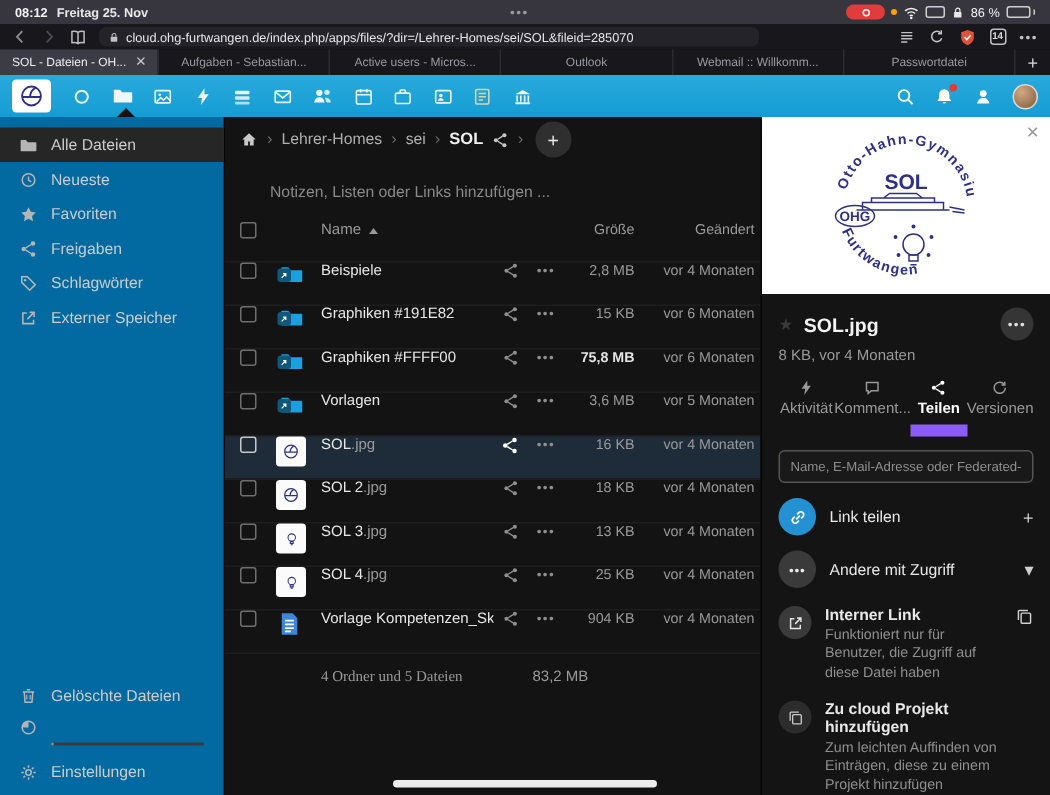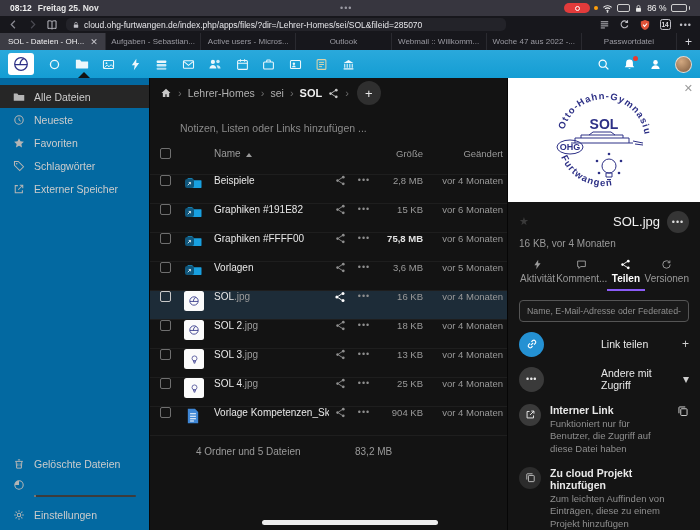--- a/index.html
+++ b/index.html
@@ -100,46 +100,46 @@
   .col-dots{flex:0 0 26px;color:#8f8f8f;font-size:9px;letter-spacing:1px;text-align:center;}
   .col-size{flex:0 0 50px;text-align:right;color:#9a9a9a;font-size:9.5px;padding-right:4px;}
   .col-size.bold{color:#e2e2e2;font-weight:bold;}
   .col-mod{flex:0 0 76px;text-align:right;color:#9a9a9a;font-size:9.5px;}
   .sort-tri{width:0;height:0;border-left:3.5px solid transparent;border-right:3.5px solid transparent;border-bottom:4.5px solid #9a9a9a;margin-left:5px;}
   .fold-wrap{position:relative;width:21px;height:16px;}
   .fold-wrap .emblem{position:absolute;left:1px;top:4px;width:9px;height:9px;background:#10577c;border-radius:2px;
     display:flex;align-items:center;justify-content:center;}
   .thumb{width:20px;height:20px;background:#fbfbfb;border-radius:2.5px;display:flex;align-items:center;justify-content:center;}
   .fsummary{display:flex;align-items:center;height:32px;padding:0 4px 0 10px;border-top:1px solid #1e1e1e;color:#9a9a9a;font-size:10px;}
-  .fsummary .cnt{margin-left:36px;flex:1;}
+  .fsummary .cnt{margin-left:54px;flex:1;font-family:Liberation Serif, serif;}
   .fsummary .tot{flex:0 0 148px;text-align:left;}
 
   
   .details{flex:0 0 193px;background:#141414;border-left:1px solid #060606;display:flex;flex-direction:column;}
   .preview{position:relative;height:126px;background:#ffffff;display:flex;align-items:center;justify-content:center;}
   .preview .closex{position:absolute;right:7px;top:4px;color:#9a9a9a;font-size:11px;}
   .dbody{padding:9px 11px 0 11px;display:flex;flex-direction:column;}
   .title-row{display:flex;align-items:center;gap:7px;}
   .fav-star{color:#3a3a3a;font-size:11px;}
-  .dtitle{color:#f2f2f2;font-weight:normal;font-size:13px;flex:1;white-space:nowrap;overflow:hidden;text-align:right;}
+  .dtitle{color:#f2f2f2;font-weight:bold;font-size:13px;flex:1;white-space:nowrap;overflow:hidden;}
   .dmenu{width:22px;height:22px;border-radius:50%;background:#353535;color:#dedede;display:flex;align-items:center;justify-content:center;font-size:9px;letter-spacing:1px;}
   .dmeta{color:#9a9a9a;font-size:10px;margin:5px 0 0 0;}
   .dtabs{display:flex;margin-top:10px;}
   .dtab{flex:1;display:flex;flex-direction:column;align-items:center;gap:3px;color:#9a9a9a;font-size:10px;padding-bottom:5px;white-space:nowrap;}
   .dtab .ic{color:#9a9a9a;}
-  .dtab.active{color:#ffffff;font-weight:bold;border-bottom:2px solid #8b5cf6;}
+  .dtab.active{color:#ffffff;font-weight:bold;border-bottom:8px solid #8b5cf6;}
   .dtab.active .ic{color:#ffffff;}
   .shareinput{margin-top:9px;height:22px;background:#191919;border:1px solid #555;border-radius:4px;color:#e8e8e8;
     font-size:8.8px;padding:0 7px;width:100%;font-family:inherit;}
   .shareinput::placeholder{color:#8f8f8f;}
   .srow{display:flex;align-items:center;gap:9px;margin-top:10px;}
   .scircle{width:25px;height:25px;border-radius:50%;background:#3a3a3a;display:flex;align-items:center;justify-content:center;color:#e8e8e8;flex:0 0 auto;}
   .scircle.blue{background:#2491d3;color:#fff;}
   .scircle.dots{font-size:9px;letter-spacing:.5px;}
-  .slabel{color:#e8e8e8;font-size:10.5px;flex:1;margin-left:48px;}
+  .slabel{color:#e8e8e8;font-size:10.5px;flex:1;}
   .sright{color:#cfcfcf;font-size:12px;}
   .srow2{display:flex;gap:9px;margin-top:12px;align-items:flex-start;}
   .srow2 .ic{margin-top:1px;color:#cfcfcf;}
   .s2text{flex:1;}
   .s2title{color:#e8e8e8;font-size:10.5px;font-weight:bold;}
   .s2desc{color:#8f8f8f;font-size:9.5px;line-height:1.3;margin-top:2px;}
   .s2action{color:#a8a8a8;margin-top:8px;}
   .proj-ic{width:22px;height:22px;border-radius:50%;background:#2c2c2c;display:flex;align-items:center;justify-content:center;color:#c8c8c8;flex:0 0 auto;}
 
   .home-indicator{position:absolute;left:262px;top:520px;width:176px;height:4.5px;border-radius:3px;background:#ededed;z-index:40;}
@@ -382,23 +382,20 @@
     <div class="tab">
         <span>Active users - Micros...</span>
       </div>
     <div class="tab">
         <span>Outlook</span>
       </div>
     <div class="tab">
         <span>Webmail :: Willkomm...</span>
       </div>
     <div class="tab">
-        <span>Woche 47 aus 2022 -...</span>
-      </div>
-    <div class="tab">
         <span>Passwortdatei</span>
       </div>
     <div class="tab-add">+</div>
   </div>
 
   <div class="ncheader">
     <div class="nc-logo">
       <svg width="18" height="18">
           <use href="#i-swirl"></use>
         </svg>
@@ -472,20 +469,26 @@
         <svg class="ic" width="12" height="12">
             <use href="#i-clock"></use>
           </svg>
         <span>Neueste</span>
       </div>
       <div class="sitem">
         <svg class="ic" width="12" height="12">
             <use href="#i-star"></use>
           </svg>
         <span>Favoriten</span>
+      </div>
+      <div class="sitem">
+        <svg class="ic" width="12" height="12">
+            <use href="#i-share"></use>
+          </svg>
+        <span>Freigaben</span>
       </div>
       <div class="sitem">
         <svg class="ic" width="12" height="12">
             <use href="#i-tag"></use>
           </svg>
         <span>Schlagwörter</span>
       </div>
       <div class="sitem">
         <svg class="ic" width="12" height="12">
             <use href="#i-external"></use>
@@ -820,21 +823,21 @@
           </g>
         </svg>
       </div>
 
       <div class="dbody">
         <div class="title-row">
           <span class="fav-star">★</span>
           <span class="dtitle">SOL.jpg</span>
           <span class="dmenu">•••</span>
         </div>
-        <div class="dmeta">16 KB, vor 4 Monaten</div>
+        <div class="dmeta">8 KB, vor 4 Monaten</div>
 
         <div class="dtabs">
           <div class="dtab">
             <svg class="ic" width="11" height="11">
                 <use href="#i-bolt"></use>
               </svg>
             <span>Aktivität</span>
           </div>
           <div class="dtab">
             <svg class="ic" width="11" height="11">

